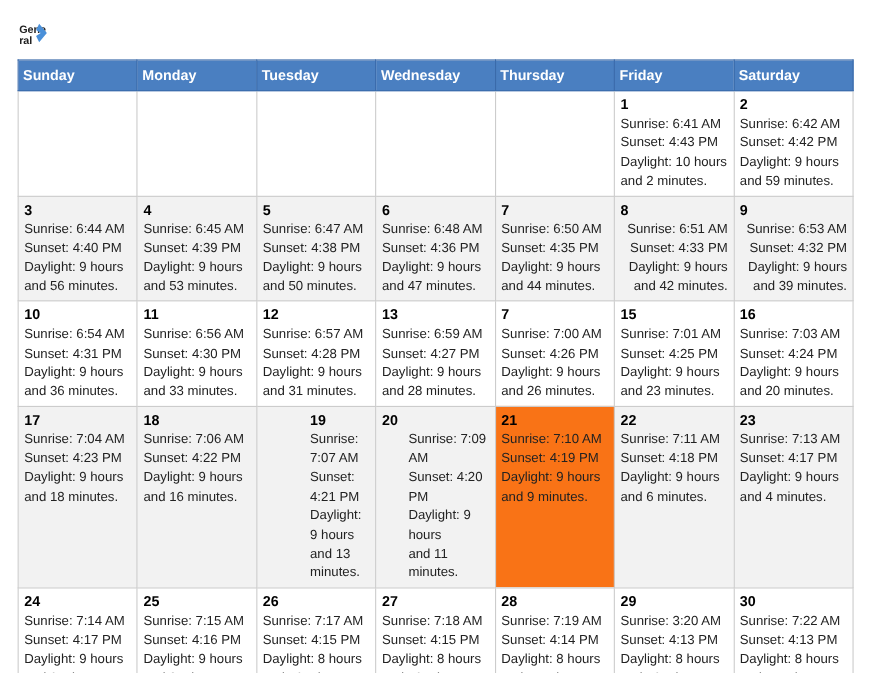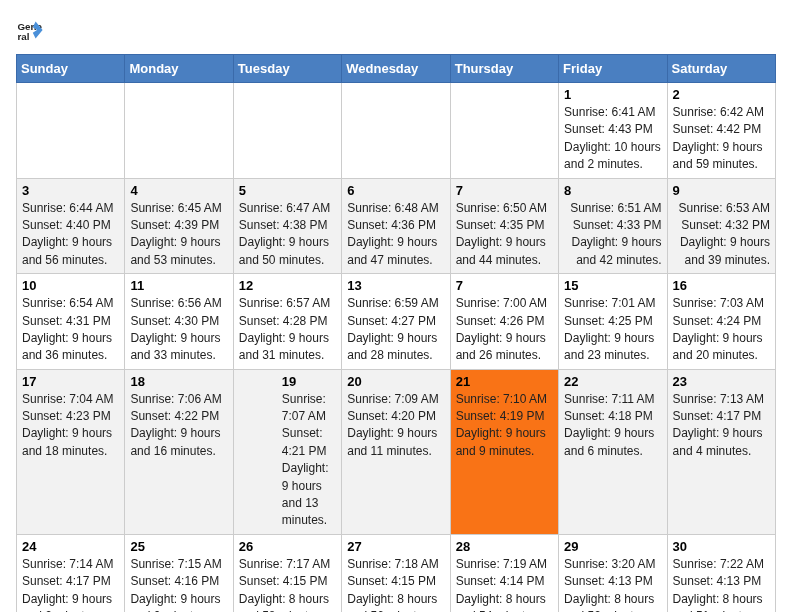--- a/index.html
+++ b/index.html
@@ -251,21 +251,21 @@
         </td>
         <td style="background: rgb(242, 242, 242); padding-left: 48px;">
           <span class="day-num">19</span>
           <div class="day-info" style="white-space: pre-line;">Sunrise: 7:07 AM
 Sunset: 4:21 PM
 Daylight: 9 hours
 and 13 minutes.</div>
         </td>
         <td style="background: rgb(242, 242, 242);">
           <span class="day-num">20</span>
-          <div class="day-info" style="white-space: pre-line;">Sunrise: 7:09 AM
+          <div class="day-info" style="white-space: pre-line; margin-left: 24px;">Sunrise: 7:09 AM
 Sunset: 4:20 PM
 Daylight: 9 hours
 and 11 minutes.</div>
         </td>
         <td style="background: #f97316;">
           <span class="day-num">21</span>
           <div class="day-info" style="white-space: pre-line;">Sunrise: 7:10 AM
 Sunset: 4:19 PM
 Daylight: 9 hours
 and 9 minutes.</div>

